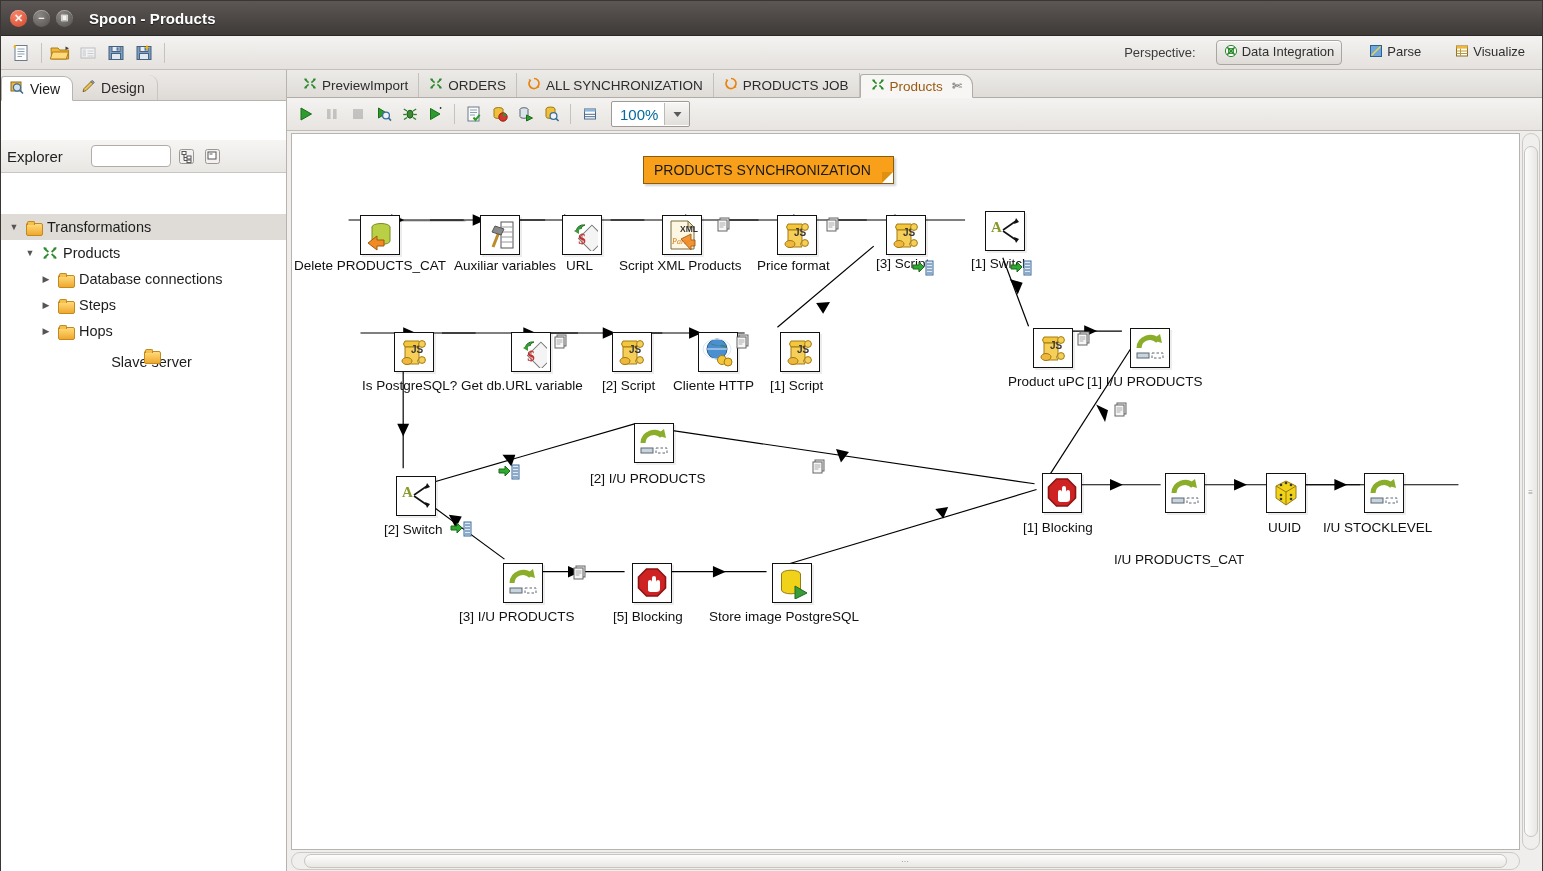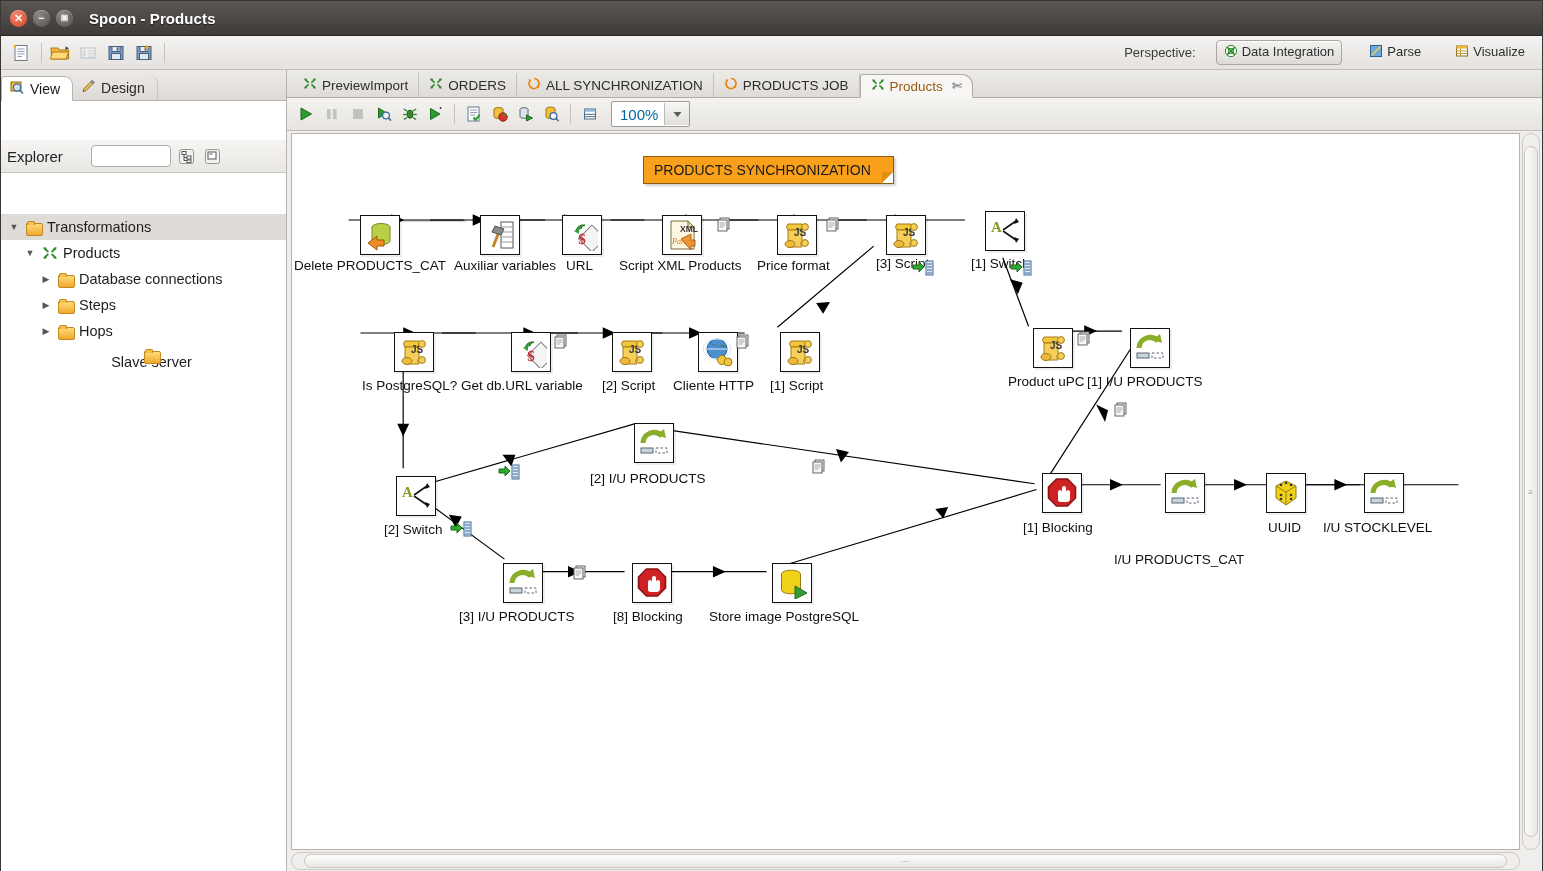--- a/index.html
+++ b/index.html
@@ -783,21 +783,21 @@
             </svg>
           </div>
           <div class="nlabel" style="left:167px;top:475px;">[3] I/U PRODUCTS</div>
 
           <div class="node" style="left:340px;top:429px;">
             <svg width="32" height="32" viewBox="0 0 32 32">
               <path d="M10.5 2 h11 l8 8 v11 l-8 8 h-11 l-8 -8 v-11 z" fill="#cf2222" stroke="#8a1414" stroke-width="1.6"></path>
               <path d="M12 23 v-8 q0-2 2-2 q2 0 2 2 v-4 q0-2 2-2 q2 0 2 2 v4 q0-2 2-2 q2 0 2 2 v7 q0 3-4 3 h-4 q-4 0-4-2 z" fill="#fff"></path>
             </svg>
           </div>
-          <div class="nlabel" style="left:321px;top:475px;">[8] Blocking</div>
+          <div class="nlabel" style="left:321px;top:475px;">[5] Blocking</div>
 
           <div class="node" style="left:480px;top:429px;">
             <svg width="32" height="32" viewBox="0 0 32 32">
               <ellipse cx="15" cy="7" rx="9.5" ry="3.8" fill="#f0d318" stroke="#9a7a14"></ellipse>
               <path d="M5.5 7 v16 a9.5 3.8 0 0 0 19 0 v-16" fill="#f0d318" stroke="#9a7a14"></path>
               <path d="M19 19 L31 26 L19 32 z" fill="#3a9b3a" stroke="#1d6b1d"></path>
             </svg>
           </div>
           <div class="nlabel" style="left:417px;top:475px;">Store image PostgreSQL</div>
 

